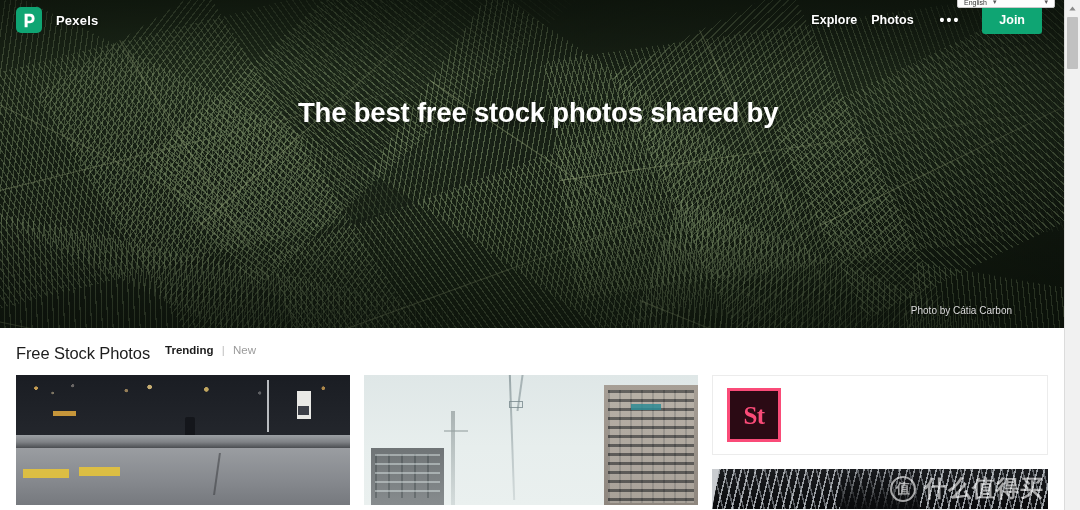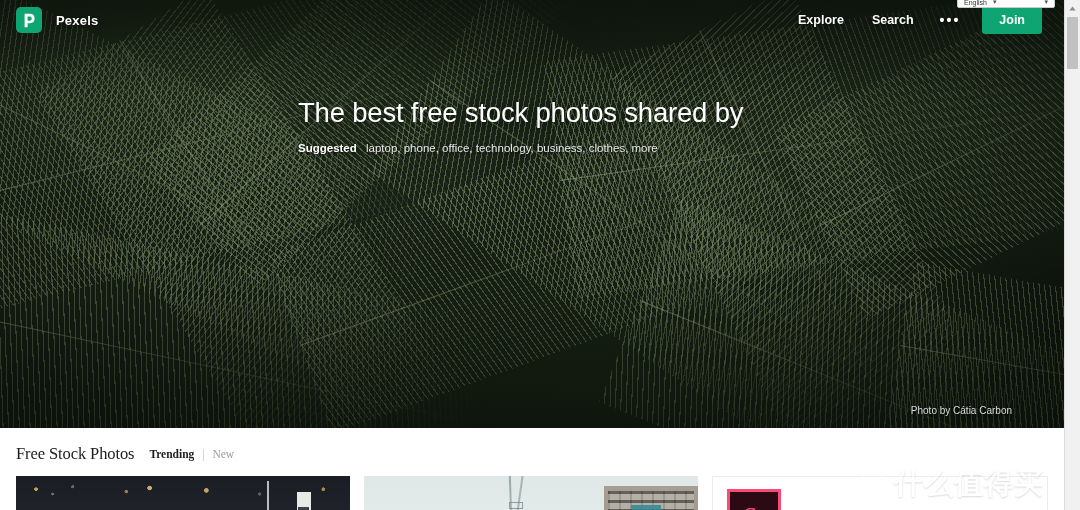--- a/index.html
+++ b/index.html
@@ -5,21 +5,21 @@
   * { margin:0; padding:0; box-sizing:border-box; }
   html, body {
     width:1080px; height:510px; overflow:hidden;
     font-family:"Liberation Sans", sans-serif;
     background:#ffffff;
   }
   .viewport { position:relative; width:1080px; height:510px; overflow:hidden; background:#fff; }
   .page { position:absolute; left:0; top:0; width:1064px; height:510px; overflow:hidden; }
 
   
-  .hero { position:relative; width:1064px; height:428px; overflow:hidden; background:#404040; }
+  .hero { position:relative; width:1064px; height:328px; overflow:hidden; background:#404040; }
   .hero-photo { position:absolute; inset:0; overflow:hidden; }
   .leaf-base {
     position:absolute; inset:-10%;
     background:
       radial-gradient(ellipse 50% 40% at 20% 20%, #32452c 0%, rgba(30,44,26,0) 70%),
       radial-gradient(ellipse 45% 50% at 78% 30%, #2c3d27 0%, rgba(24,36,21,0) 72%),
       radial-gradient(ellipse 60% 45% at 55% 85%, #24331f 0%, rgba(18,28,16,0) 70%),
       linear-gradient(160deg, #253520 0%, #16221399 45%, #101a0f 100%),
       #19241643;
     background-color:#17211489;
@@ -62,21 +62,21 @@
     display:flex; align-items:center; justify-content:center;
   }
   .logo-glyph { display:block; }
   .brand {
     margin-left:14px; color:#ffffff; font-size:13px; font-weight:700;
     letter-spacing:.2px; text-shadow:0 1px 3px rgba(0,0,0,.6);
   }
   .nav { margin-left:auto; display:flex; align-items:center; margin-right:22px; }
   .nav a {
     color:#ffffff; font-size:12.5px; font-weight:600; text-decoration:none;
-    margin-left:28px; text-shadow:0 1px 3px rgba(0,0,0,.65);
+    margin-left:14px; text-shadow:0 1px 3px rgba(0,0,0,.65);
   }
   .nav .dots { margin-left:26px; letter-spacing:2px; font-size:14px; }
   .join-btn {
     margin-left:22px; background:#0fa573; color:#fff; border:none;
     font-family:"Liberation Sans", sans-serif;
     font-size:12.5px; font-weight:700; padding:7px 17px; border-radius:3px;
     cursor:pointer;
   }
 
   
@@ -84,21 +84,21 @@
     position:absolute; top:-12px; left:957px; width:98px; height:20px;
     background:#fdfdfd; border:1px solid #c9c9c9; border-radius:2px; z-index:9;
     display:flex; align-items:flex-end; padding:0 6px 1px 6px; overflow:hidden;
   }
   .browser-popup .pp-label { font-size:7px; color:#333; }
   .browser-popup .pp-caret { font-size:7px; color:#555; margin-left:6px; }
   .browser-popup .pp-caret2 { font-size:7px; color:#555; margin-left:auto; }
 
   .hero-content { position:absolute; left:298px; top:98px; width:560px; z-index:4; }
   .hero-title {
-    color:#ffffff; font-size:27.5px; line-height:1.12; font-weight:400;
+    color:#ffffff; font-size:27.5px; line-height:1.12; font-weight:700;
     letter-spacing:-.2px; text-shadow:0 2px 8px rgba(0,0,0,.45);
   }
   .search-row { margin-top:28px; width:470px; position:relative; }
   .search-input {
     width:470px; height:42px; border:none; outline:none; background:#ffffff;
     font-family:"Liberation Sans", sans-serif; font-size:13px; color:#333;
     padding:0 42px 0 14px; border-radius:1px;
     box-shadow:0 1px 4px rgba(0,0,0,.25);
   }
   .search-input::placeholder { color:#9a9a9a; }
@@ -111,21 +111,21 @@
   .suggested b { font-weight:700; color:#ffffff; margin-right:6px; }
   .suggested a { color:#e9e9e9; text-decoration:none; }
 
   .photo-credit {
     position:absolute; right:52px; bottom:12px; z-index:4;
     font-size:10px; color:#dcdcdc; text-shadow:0 1px 3px rgba(0,0,0,.8);
   }
 
   
   .content { position:relative; width:1064px; background:#fff; padding-top:16px; }
-  .section-head { display:flex; align-items:center; margin-left:16px;font-family:Liberation Serif, serif; }
+  .section-head { display:flex; align-items:flex-start; margin-left:16px; }
   .section-title { font-size:16.5px; color:#1c1c1c; font-weight:400; letter-spacing:-.1px; }
   .section-tabs { margin-left:15px; font-size:11.5px; }
   .tab-on { color:#1c1c1c; font-weight:700; text-decoration:none; }
   .tab-sep { color:#bdbdbd; margin:0 5px; }
   .tab-off { color:#9b9b9b; text-decoration:none; }
 
   .grid { display:flex; margin-top:12px; padding:0 16px; gap:14px; align-items:flex-start; }
   .col { }
   .col-a { width:336px; }
   .col-b { width:336px; }
@@ -212,21 +212,21 @@
     position:absolute; right:20px; bottom:6px; z-index:20; pointer-events:none;
     display:flex; align-items:center; opacity:.62;
   }
   .wm-circle {
     width:26px; height:26px; border-radius:50%; border:2px solid #ffffff;
     display:flex; align-items:center; justify-content:center;
     color:#ffffff; font-size:14px; font-weight:700;
     font-family:"DejaVu Sans", sans-serif;
   }
   .wm-text {
-    margin-left:8px; color:#ffffff; font-size:29px; font-weight:700;
+    margin-left:8px; color:#ffffff; font-size:23px; font-weight:700;
     font-family:"DejaVu Sans", sans-serif; letter-spacing:1px;
     text-shadow:0 1px 2px rgba(0,0,0,.25);
   }
 
   
   .scrollbar {
     position:absolute; right:0; top:0; width:16px; height:510px;
     background:#f1f1f1; border-left:1px solid #dcdcdc; z-index:40;
   }
   .sb-up {
@@ -293,42 +293,38 @@
           <div class="logo-box">
             <svg class="logo-glyph" width="13" height="15" viewBox="0 0 13 15" aria-hidden="true">
               <path d="M1.6 0.8 L1.6 14.2 L4.6 14.2 L4.6 10.2 L7.2 10.2 C9.9 10.2 11.6 8.5 11.6 5.6 C11.6 2.6 9.9 0.8 7.2 0.8 Z M4.6 3.4 L6.9 3.4 C8.1 3.4 8.7 4.2 8.7 5.6 C8.7 6.9 8.1 7.7 6.9 7.7 L4.6 7.7 Z" fill="#ffffff"></path>
             </svg>
           </div>
           <span class="brand">Pexels</span>
         </div>
 
         <div class="nav">
           <a href="#">Explore</a>
-          <a href="#">Search</a>
+          <a href="#">Photos</a>
           <a href="#" class="dots">•••</a>
           <button class="join-btn">Join</button>
         </div>
       </div>
 
       <div class="browser-popup">
         <span class="pp-label">English</span>
         <span class="pp-caret">▾</span>
         <span class="pp-caret2">▾</span>
       </div>
 
       <div class="hero-content">
         <h1 class="hero-title">
           <span>The best free stock photos shared by</span><br>
         </h1>
 
 
-        <div class="suggested">
-          <b>Suggested</b>
-          <a href="#">laptop, phone, office, technology, business, clothes, more</a>
-        </div>
       </div>
 
       <div class="photo-credit">Photo by Cátia Carbon</div>
     </div>
 
     <div class="content">
       <div class="section-head">
         <span class="section-title">Free Stock Photos</span>
         <span class="section-tabs">
           <a href="#" class="tab-on">Trending</a>

